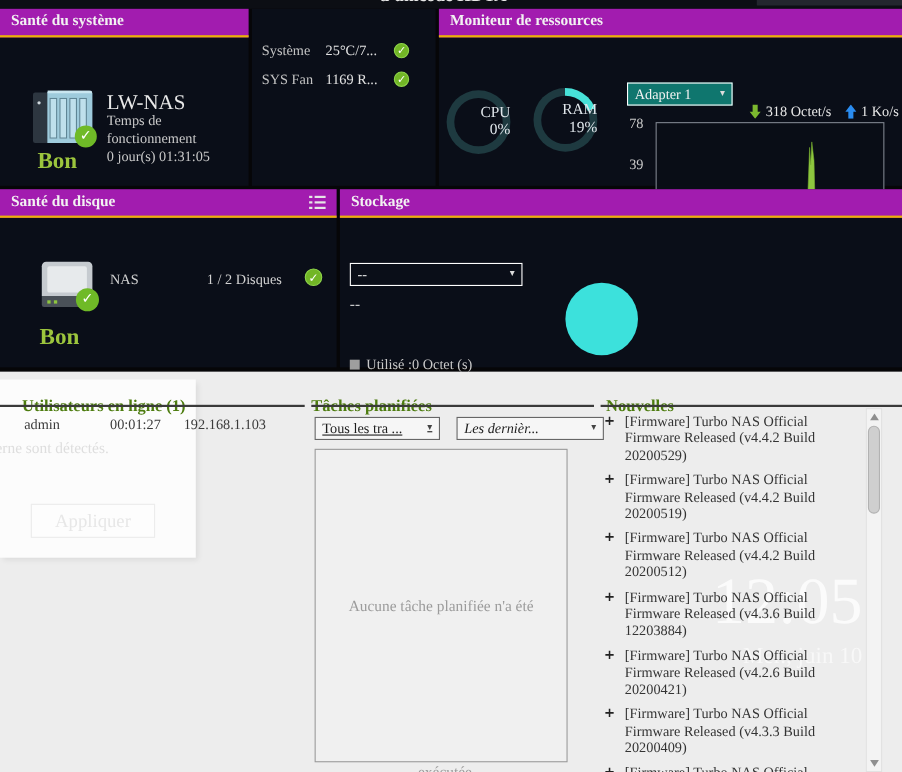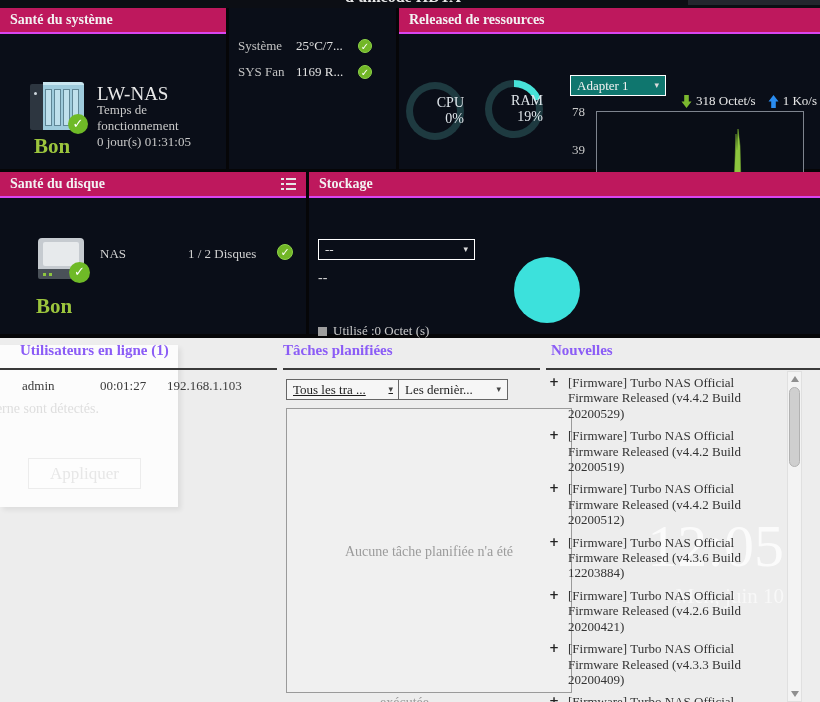--- a/index.html
+++ b/index.html
@@ -6,21 +6,21 @@
   html,body { width:820px; height:702px; overflow:hidden; }
   body { font-family:"Liberation Serif","DejaVu Serif",serif; position:relative; background:#ededed; }
 
   
   .dark-section { position:absolute; left:0; top:0; width:820px; height:338px; background:#060608; overflow:hidden; }
   .top-strip { position:absolute; left:0; top:0; width:820px; height:8px; overflow:hidden; background:#0c0e14; }
   .top-clipped-text { position:absolute; left:345px; top:-12px; color:#e8e8e8; font-weight:bold; font-size:16px; white-space:nowrap; }
   .top-right-strip { position:absolute; left:688px; top:0; width:132px; height:5px; background:#23262e; }
 
   .panel { position:absolute; background:#0a0e18; }
-  .panel-header { position:relative; height:26px; background:#be185d; border-bottom:2px solid #d946ef; color:#f2f2f2; font-weight:bold; font-size:14px; line-height:24px; padding:0 10px; }
+  .panel-header { position:relative; height:26px; background:#a21caf; border-bottom:2px solid #eab308; color:#f2f2f2; font-weight:bold; font-size:14px; line-height:24px; padding:0 10px; }
   .panel-body { position:relative; width:100%; height:calc(100% - 28px); }
 
   .p-sys   { left:0;   top:8px;   width:226px; height:161px; }
   .p-info  { left:229px;top:8px;  width:167px; height:161px; }
   .p-mon   { left:399px;top:8px;  width:421px; height:161px; }
   .p-disk  { left:0;   top:172px; width:306px; height:162px; }
   .p-stor  { left:309px;top:172px;width:511px; height:162px; }
 
   .check { display:inline-block; width:14px; height:14px; border-radius:50%; background:#72b626; border:1px solid #8ed44a; color:#fff; font-size:10px; line-height:13px; text-align:center; font-weight:bold; font-family:"DejaVu Sans",sans-serif; }
 
@@ -73,29 +73,29 @@
   .legend-sq { width:9px; height:9px; display:inline-block; }
   .stor-pie { position:absolute; left:205px; top:59px; width:66px; height:66px; border-radius:50%; background:#3ce1dc; }
 
   
   .light-section { position:absolute; left:0; top:338px; width:820px; height:364px; background:#ededed; overflow:hidden; }
 
   .ghost-panel { position:absolute; left:0; top:7px; width:178px; height:162px; background:#fcfcfc; box-shadow:3px 3px 5px rgba(0,0,0,0.07); overflow:hidden; }
   .ghost-text { position:absolute; left:-8px; top:56px; color:#dedede; font-size:14px; white-space:nowrap; }
   .ghost-btn { position:absolute; left:28px; top:113px; width:113px; height:31px; border:1px solid #ececec; background:#fdfdfd; color:#e7e7e7; font-size:17px; text-align:center; line-height:29px; }
 
-  .col-header { position:absolute; top:4px; font-weight:bold; font-size:15px; color:#8b5cf6; }
+  .col-header { position:absolute; top:24px; font-weight:bold; font-size:15px; color:#4d7c0f; }
   .col-underline { position:absolute; top:30px; height:2px; background:#3a3a3a; }
 
   .user-row { position:absolute; top:40px; left:0; width:277px; height:18px; font-size:13px; color:#3a3a3a; }
   .user-row span { position:absolute; }
 
   .task-dd { position:absolute; top:41px; height:21px; border:1px solid #666; background:#f6f6f6; color:#1d1d1d; font-size:13px; line-height:19px; padding:0 6px; display:flex; justify-content:space-between; align-items:center; }
   .task-dd .dd-caret { color:#444; }
-  .task-box { position:absolute; left:286px; top:70px; width:286px; height:285px; border:1px solid #9a9a9a; background:#f0f0f0; }
+  .task-box { position:absolute; left:286px; top:70px; width:230px; height:285px; border:1px solid #9a9a9a; background:#f0f0f0; }
   .task-empty-1 { position:absolute; left:0; top:135px; width:100%; text-align:center; color:#9b9b9b; font-size:14px; }
   .task-empty-2 { position:absolute; left:286px; top:357px; width:237px; text-align:center; color:#9b9b9b; font-size:14px; }
 
   .ghost-clock { position:absolute; right:36px; top:178px; text-align:right; color:rgba(255,255,255,0.78); z-index:0; }
   .ghost-clock .time { font-size:60px; line-height:60px; }
   .ghost-clock .date { font-size:21px; margin-top:8px; color:rgba(255,255,255,0.6); }
 
   .news-list { position:absolute; left:546px; top:33px; width:238px; height:331px; overflow:hidden; z-index:1; }
   .news-item { position:relative; padding:0 0 0 22px; margin:4px 0 7px 0; }
   .news-plus { position:absolute; left:3px; top:0; font-size:12px; font-weight:bold; color:#222; font-family:"DejaVu Sans",sans-serif; }
@@ -150,21 +150,21 @@
       </div>
       <div class="info-row" style="top:56px">
         <span class="info-label">SYS Fan</span>
         <span class="info-value">1169 R...</span>
         <span class="check">✓</span>
       </div>
     </div>
   </div>
 
   <div class="panel p-mon">
-    <div class="panel-header">Released de ressources</div>
+    <div class="panel-header">Moniteur de ressources</div>
     <div class="panel-body">
       <div class="donut cpu" style="left:7px; top:48px;">
         <div class="dlabel">
           <span>CPU</span>
           <span>0%</span>
         </div>
       </div>
       <div class="donut ram" style="left:86px; top:46px;">
         <div class="dlabel">
           <span>RAM</span>
@@ -259,21 +259,21 @@
     <span style="left:100px">00:01:27</span>
     <span style="left:167px">192.168.1.103</span>
   </div>
 
   <div class="col-header" style="left:283px">Tâches planifiées</div>
   <div class="col-underline" style="left:283px; width:257px;"></div>
   <div class="task-dd" style="left:286px; width:114px;text-decoration:underline;">
     <span>Tous les tra ...</span>
     <span class="dd-caret">▾</span>
   </div>
-  <div class="task-dd" style="left:398px; width:110px;">
+  <div class="task-dd" style="left:415px; width:134px;font-style:italic;">
     <span>Les dernièr...</span>
     <span class="dd-caret">▾</span>
   </div>
   <div class="task-box">
     <div class="task-empty-1">Aucune tâche planifiée n'a été</div>
   </div>
   <div class="task-empty-2">exécutée</div>
 
   <div class="col-header" style="left:551px">Nouvelles</div>
   <div class="col-underline" style="left:546px; width:274px;"></div>

